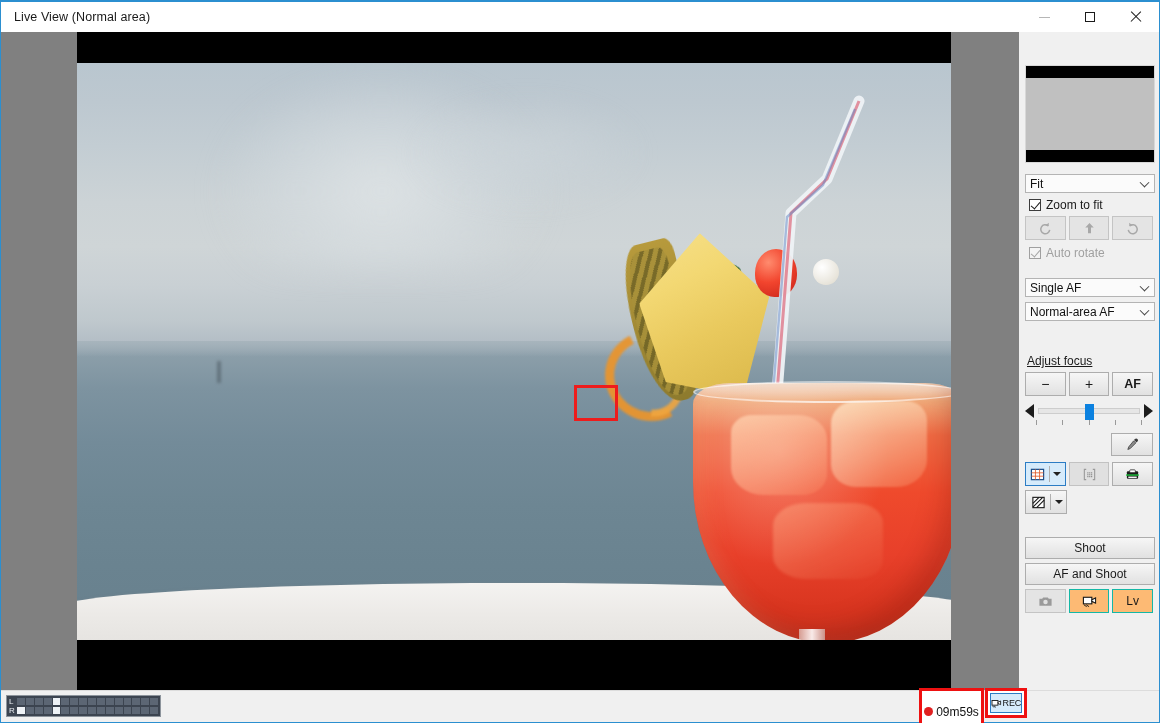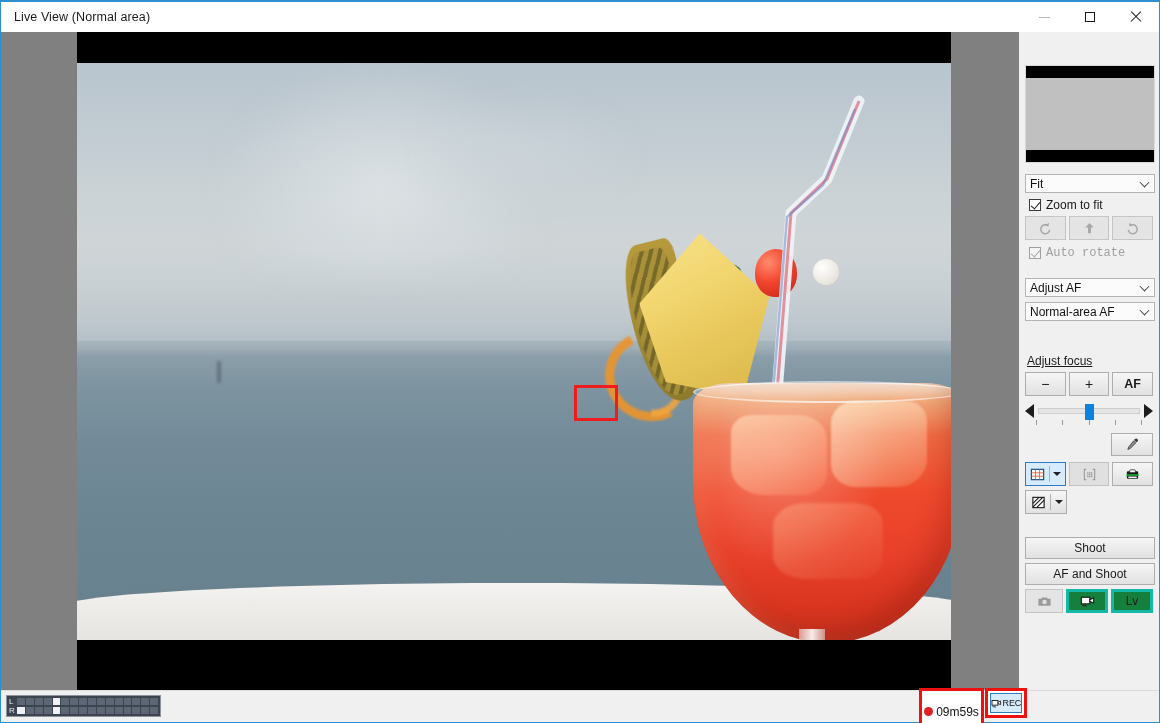--- a/index.html
+++ b/index.html
@@ -262,21 +262,21 @@
   .dimtext { color:#a0a0a0; }
 
   .btnrow { display:flex; gap:3px; margin:0 2px; }
   .btn {
     background:linear-gradient(180deg,#f6f6f6,#e1e1e1);
     border:1px solid #adadad; color:#1a1a1a;
     display:flex; align-items:center; justify-content:center;
     font-size:12px; height:22px; cursor:default;
   }
   .btn.dis { background:#e4e4e4; border-color:#c4c4c4; color:#a8a8a8; }
-  .btn.sel { background:#15803d; border:3px solid #14b8a6; }
+  .btn.sel { background:#fdba74; border:1px solid #14b8a6; }
 
   #rot-row .btn { flex:1 1 0; height:24px; }
   .icn { width:15px; height:15px; display:block; }
 
   .sec-label { margin:0 2px 4px 4px; font-size:12px;text-decoration:underline; }
 
   #focus-btns { display:flex; gap:3px; margin:0 2px; }
   #focus-btns .btn { flex:1 1 0; height:24px; font-size:14px; }
   #focus-btns .btn.af { font-size:12.5px;font-weight:bold; }
 
@@ -450,29 +450,29 @@
           </svg>
         </div>
         <div class="btn dis">
           <svg class="icn" viewBox="0 0 16 16">
             <path d="M3.5 9.5a4.8 4.8 0 1 0 1.6-4.3" fill="none" stroke="#a8a8a8" stroke-width="1.6"></path>
             <path d="M4.4 1.8 L4.7 5.6 L8.4 4.8 Z" fill="#a8a8a8"></path>
           </svg>
         </div>
       </div>
 
-      <div class="row pad" style="margin:6px 0 0 4px;font-family:Liberation Mono, monospace;">
+      <div class="row pad" style="margin:6px 0 0 4px;">
         <span class="chk dim checked"></span>
         <span class="dimtext">Auto rotate</span>
       </div>
 
       <div style="height:18px"></div>
 
       <div class="combo">
-        <span>Adjust AF</span>
+        <span>Single AF</span>
         <i class="chev"></i>
       </div>
       <div style="height:5px"></div>
       <div class="combo">
         <span>Normal-area AF</span>
         <i class="chev"></i>
       </div>
 
       <div style="height:33px"></div>
 

